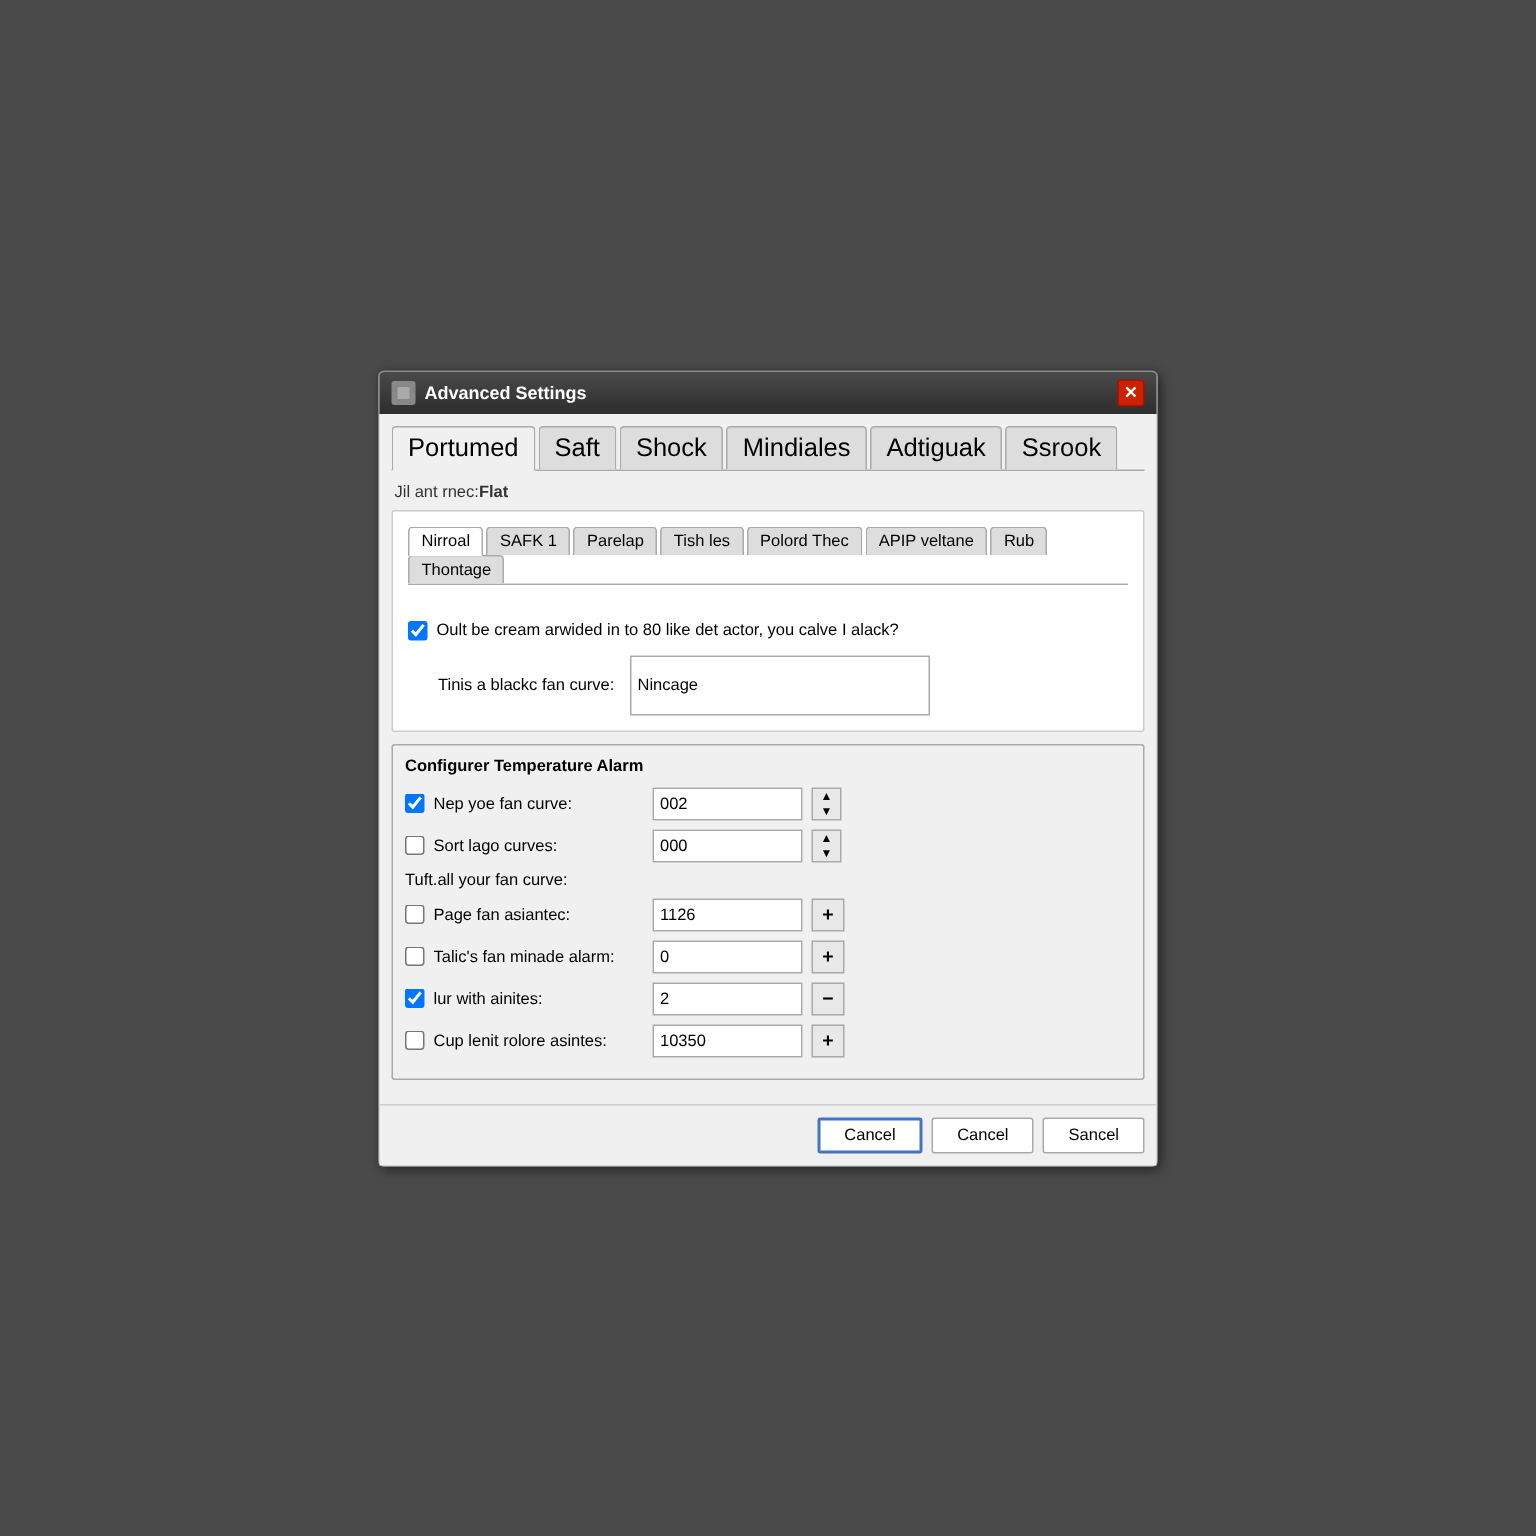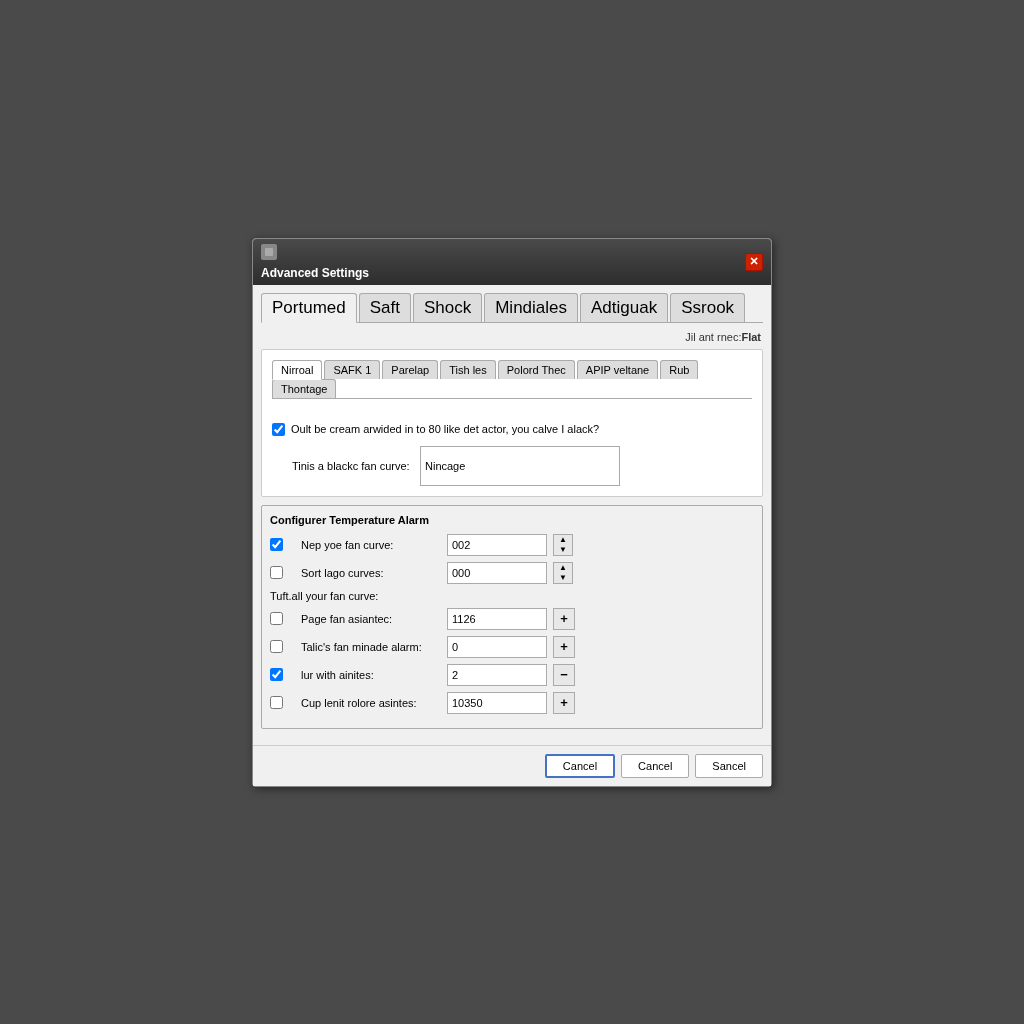--- a/index.html
+++ b/index.html
@@ -24,23 +24,22 @@
       background: linear-gradient(to bottom, #4a4a4a, #2d2d2d);
       color: white;
       padding: 5px 8px;
       display: flex;
       align-items: center;
       justify-content: space-between;
       border-radius: 3px 3px 0 0;
     }
     .title-bar-left {
       display: flex;
-      align-items: flex-start;
+      align-items: center;
       gap: 6px;
-      flex-direction: column;
     }
     .title-icon {
       width: 16px;
       height: 16px;
       background: #888;
       border-radius: 2px;
       display: flex;
       align-items: center;
       justify-content: center;
     }
@@ -84,21 +83,21 @@
     }
     .main-tab.active {
       background: #f0f0f0;
       border-bottom: 1px solid #f0f0f0;
       margin-bottom: -1px;
       z-index: 1;
     }
     
     .header-row {
       display: flex;
-      justify-content: flex-end;
+      justify-content: flex-start;
       align-items: center;
       margin-bottom: 6px;
       padding: 0 2px;
     }
     .header-label {
       font-size: 11px;
       color: #333;
     }
     .header-value {
       font-size: 11px;
@@ -180,21 +179,20 @@
     }
     .spin-row {
       display: flex;
       align-items: center;
       gap: 6px;
       margin-bottom: 6px;
     }
     .spin-label {
       font-size: 11px;
       min-width: 140px;
-      margin-left: 12px;
     }
     .spin-input {
       border: 1px solid #aaa;
       padding: 2px 4px;
       font-size: 11px;
       width: 100px;
       height: 22px;
     }
     .spin-btn-group {
       display: flex;

